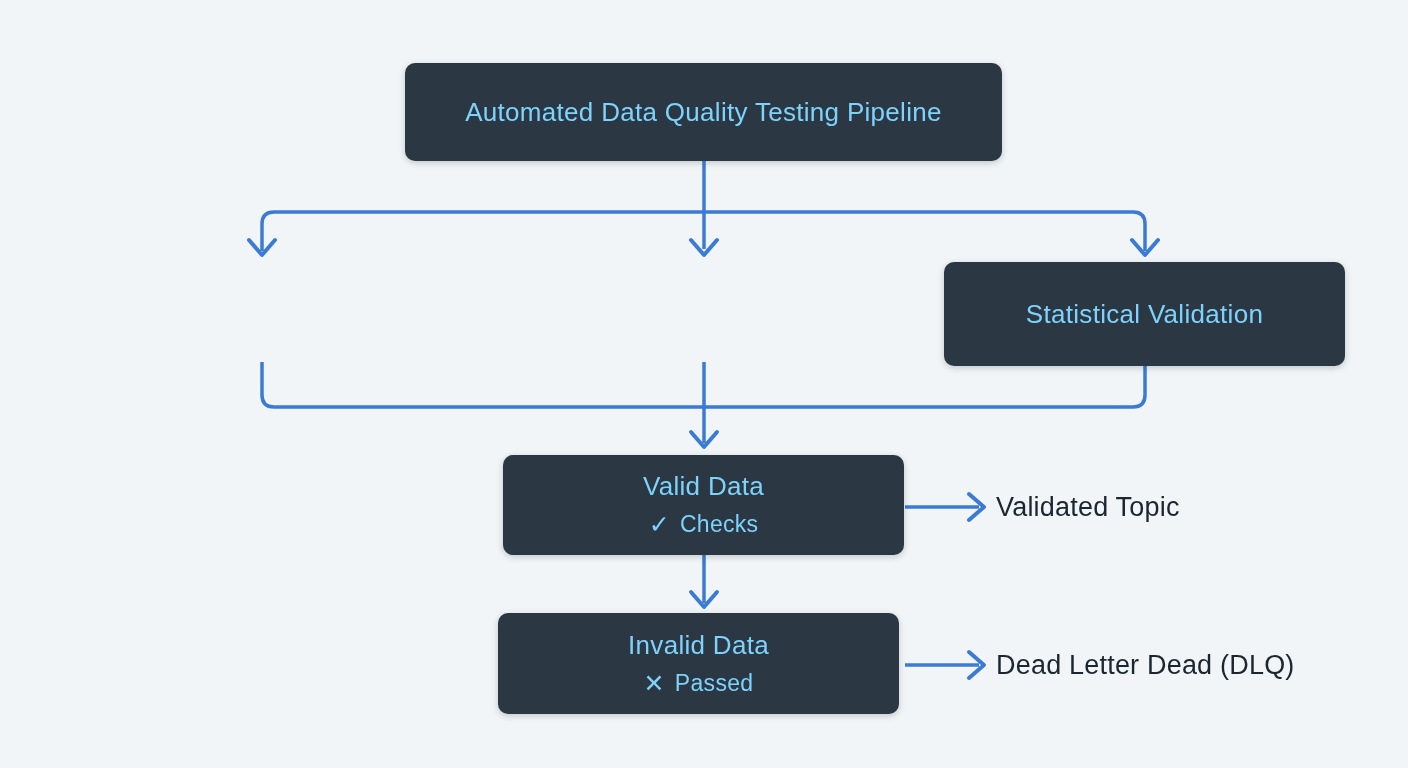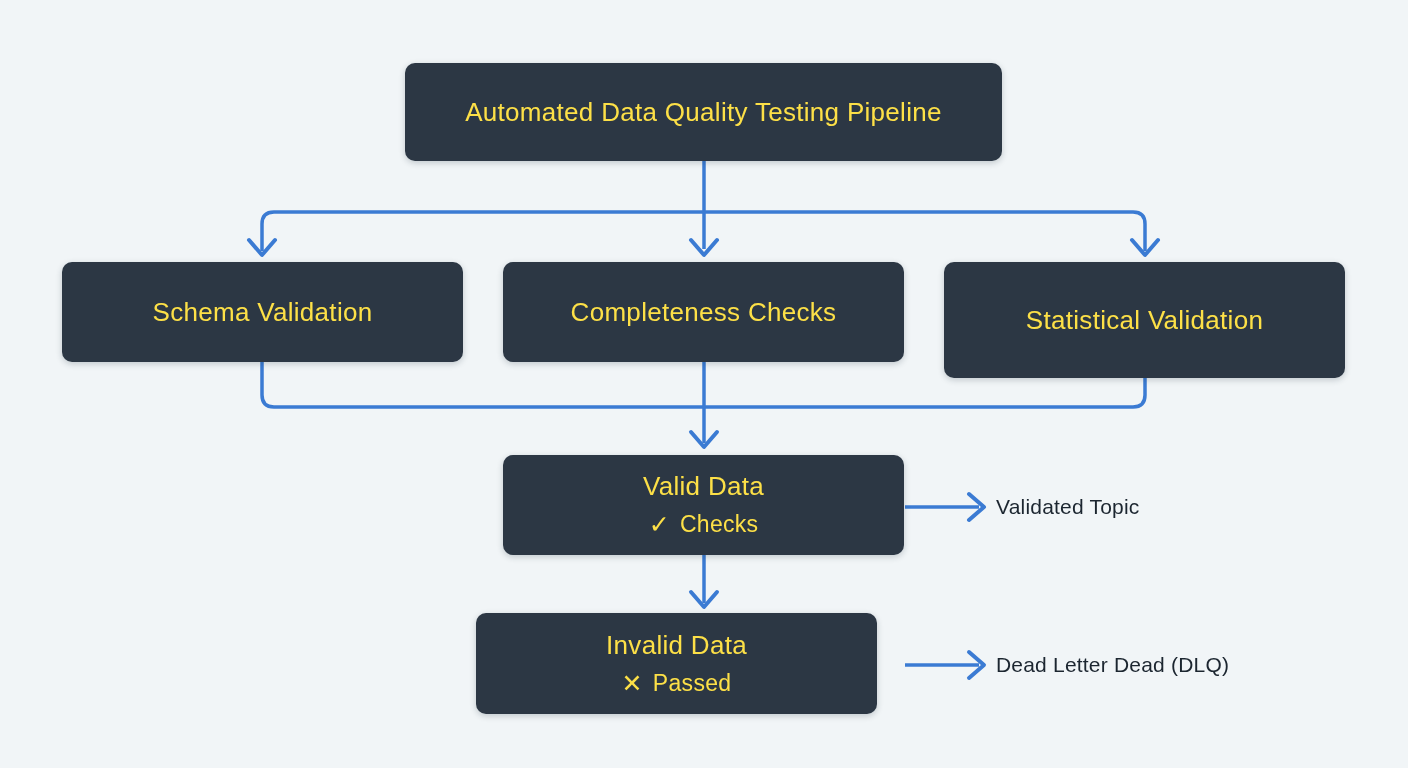--- a/index.html
+++ b/index.html
@@ -31,21 +31,21 @@
     fill: none;
     stroke: #3b7bd3;
     stroke-width: 4;
     stroke-linecap: round;
     stroke-linejoin: round;
   }
   .node {
     position: absolute;
     background: #2c3744;
     border-radius: 10px;
-    color: #fde047;
+    color: #7dd3fc;
     display: flex;
     flex-direction: column;
     align-items: center;
     justify-content: center;
     text-align: center;
     font-size: 26px;
     font-weight: 400;
     letter-spacing: 0.3px;
     box-shadow: 0 2px 6px rgba(25, 40, 55, 0.22);
   }
@@ -57,21 +57,21 @@
     justify-content: center;
   }
   .node .status-line .glyph {
     margin-right: 10px;
     font-size: 25px;
   }
   .out-label {
     position: absolute;
     transform: translateY(-50%);
     color: #1c2630;
-    font-size: 21px;
+    font-size: 27px;
     letter-spacing: 0.2px;
     white-space: nowrap;
   }
 </style>
 </head>
 <body>
 
 <div class="canvas">
 
   <svg class="connectors" viewBox="0 0 1408 768" xmlns="http://www.w3.org/2000/svg">
@@ -94,41 +94,35 @@
     <path class="head" d="M691 432 L704 447 L717 432"></path>
     <path class="head" d="M691 592 L704 607 L717 592"></path>
     <path class="head" d="M969 494 L984 507 L969 520"></path>
     <path class="head" d="M969 652 L984 665 L969 678"></path>
   </svg>
 
   <div class="node" style="left:405px; top:63px; width:597px; height:98px;">
     <span>Automated Data Quality Testing Pipeline</span>
   </div>
 
-  <div class="node" style="left:62px; top:262px; width:401px; height:100px;">
-    <span>Schema Validation</span>
-  </div>
 
-  <div class="node" style="left:503px; top:262px; width:401px; height:100px;">
-    <span>Completeness Checks</span>
-  </div>
 
-  <div class="node" style="left:944px; top:262px; width:401px; height:116px;">
+  <div class="node" style="left:944px; top:262px; width:401px; height:104px;">
     <span>Statistical Validation</span>
   </div>
 
   <div class="node" style="left:503px; top:455px; width:401px; height:100px;">
     <div>Valid Data</div>
     <div class="status-line">
       <span class="glyph">✓</span>
       <span>Checks</span>
     </div>
   </div>
 
-  <div class="node" style="left:476px; top:613px; width:401px; height:101px;">
+  <div class="node" style="left:498px; top:613px; width:401px; height:101px;">
     <div>Invalid Data</div>
     <div class="status-line">
       <span class="glyph">✕</span>
       <span>Passed</span>
     </div>
   </div>
 
   <div class="out-label" style="left:996px; top:507px;">Validated Topic</div>
 
   <div class="out-label" style="left:996px; top:665px;">Dead Letter Dead (DLQ)</div>

